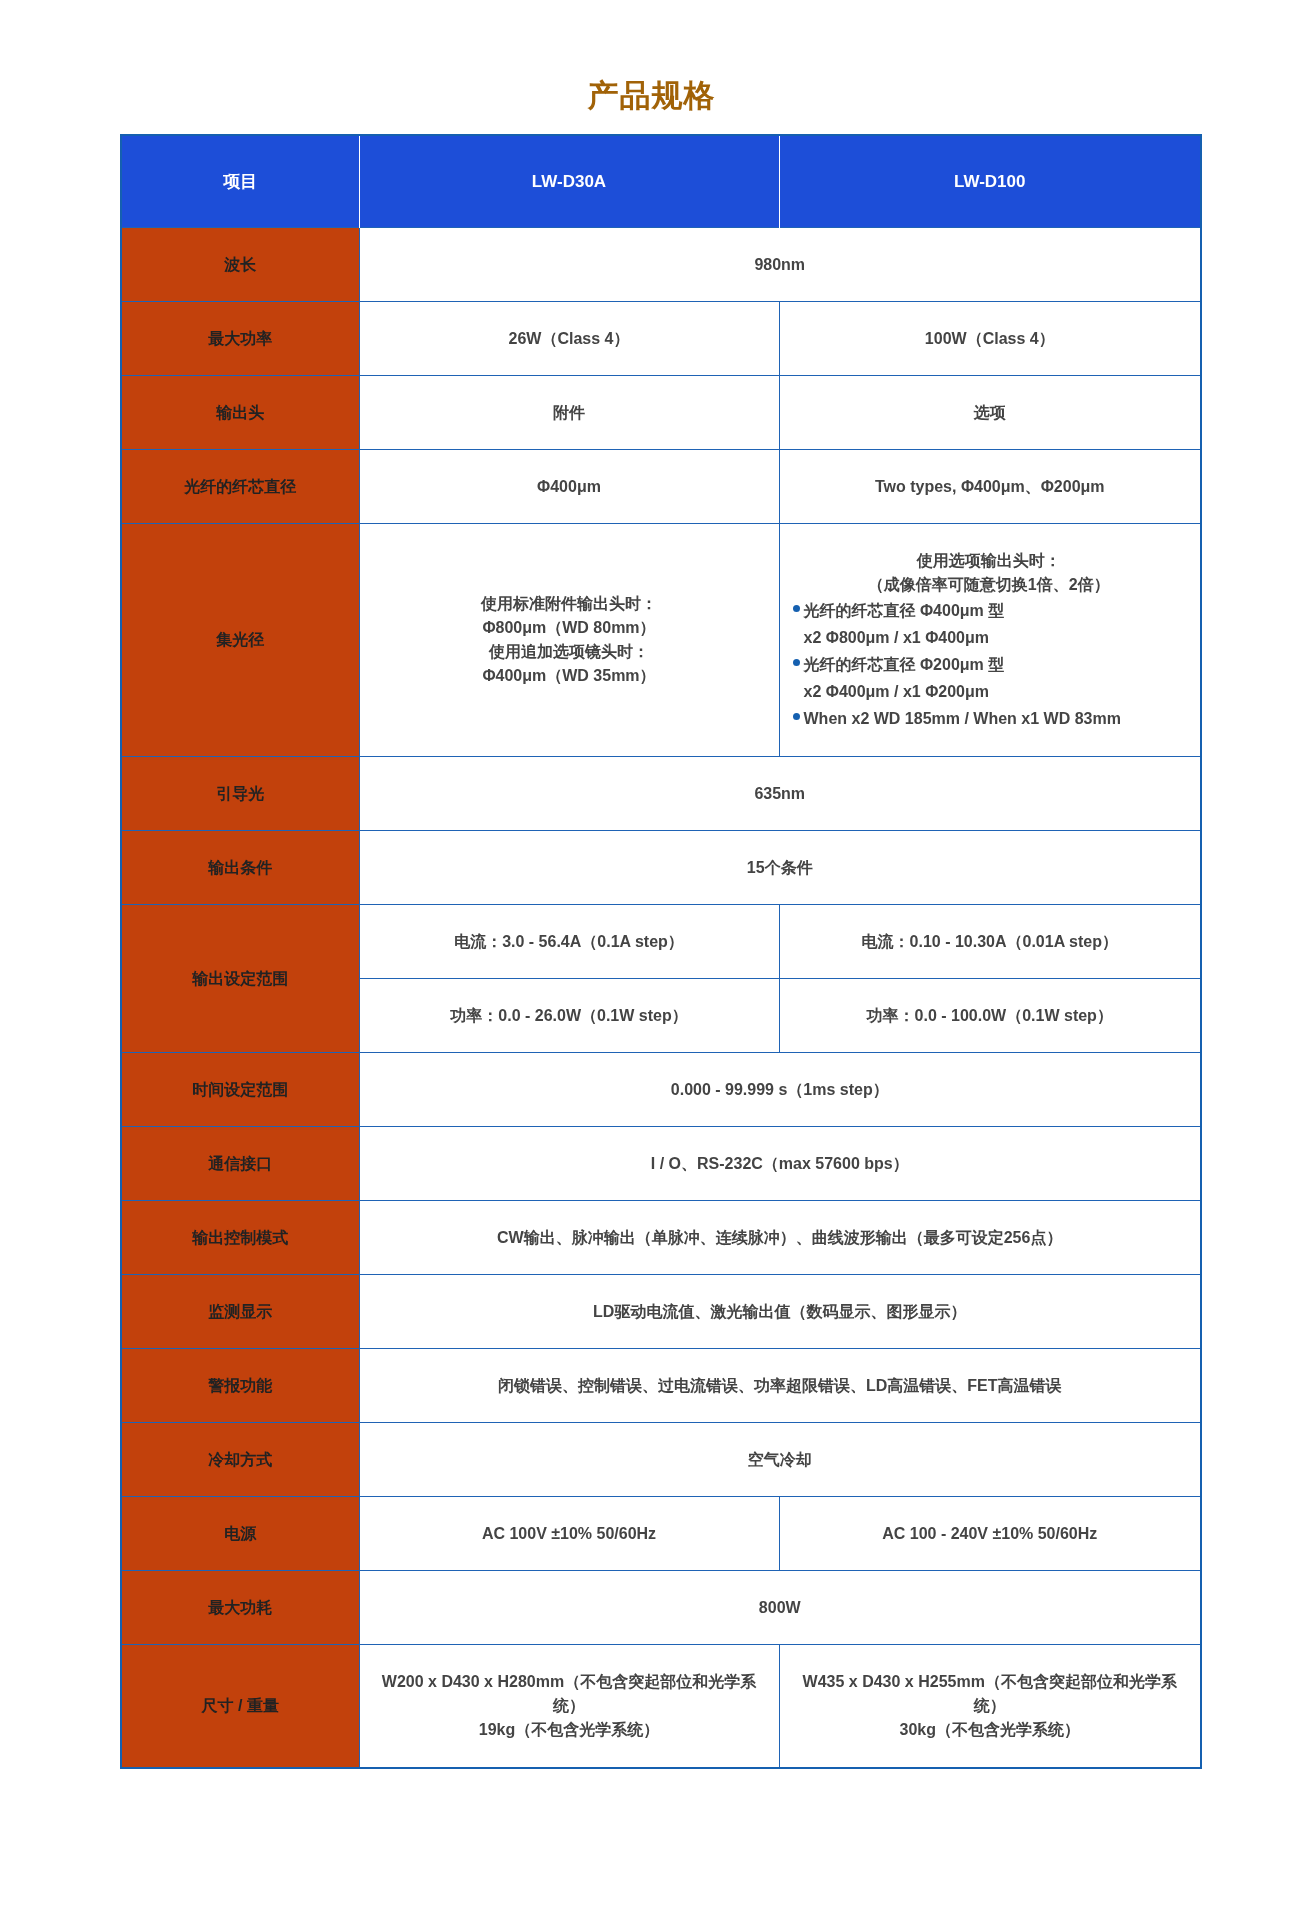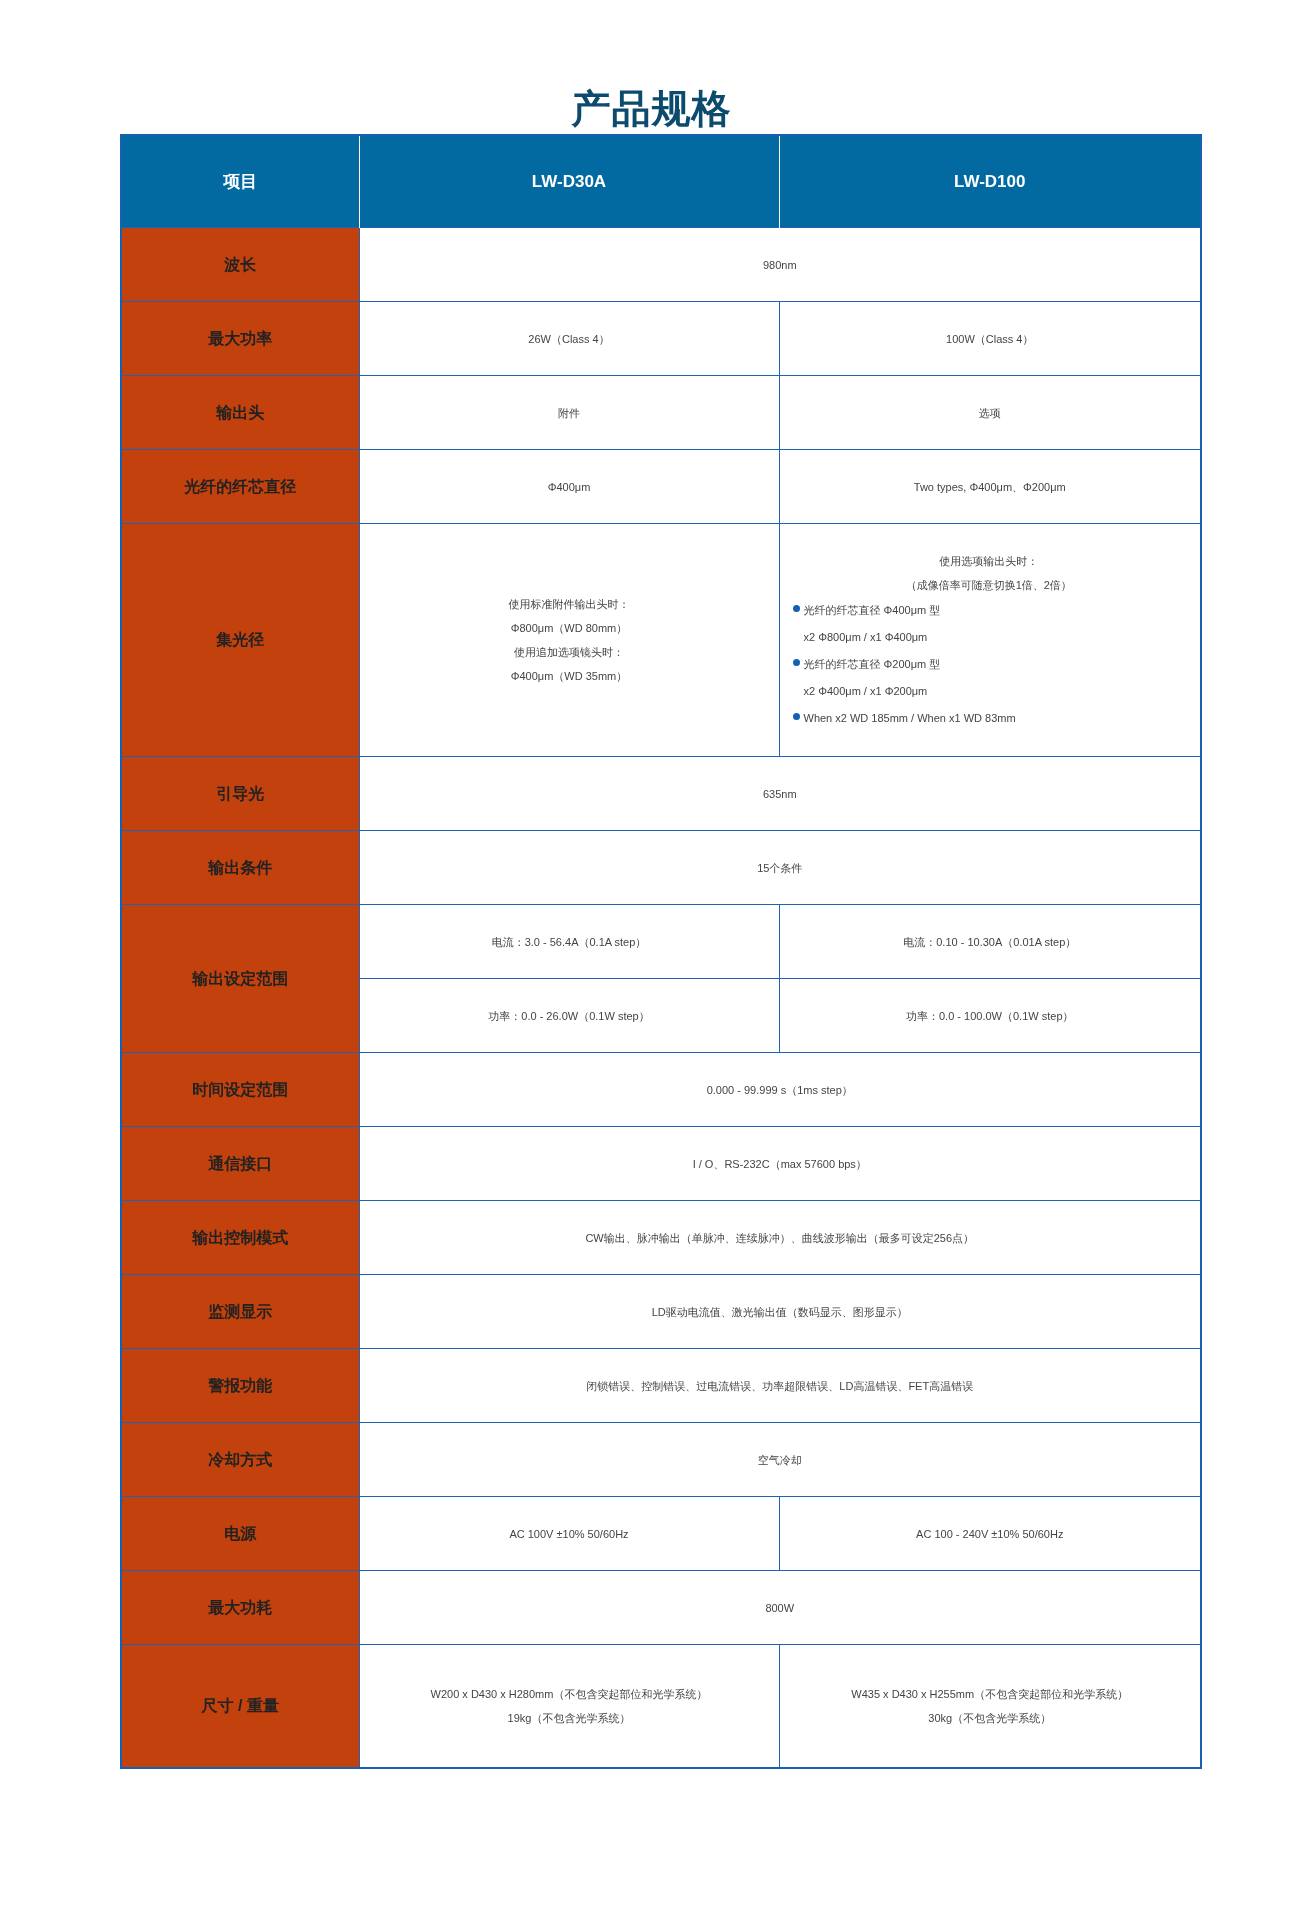--- a/index.html
+++ b/index.html
@@ -1,39 +1,40 @@
 <!DOCTYPE html>
 <html><head>
 <meta charset="utf-8">
 <style>
   html, body { margin: 0; padding: 0; background: #ffffff; }
   body { width: 1303px; height: 1930px; position: relative; font-family: "Liberation Sans", "DejaVu Sans", sans-serif; }
   .page-title {
-    position: absolute; left: 0; top: 58px; width: 1303px; height: 50px;
-    text-align: center; font-size: 39px; font-weight: bold; color: #0c4a6e;
+    position: absolute; left: 0; top: 50px; width: 1303px; height: 50px;
+    text-align: center; font-size: 31px; font-weight: bold; color: #a16207;
     letter-spacing: 1px; line-height: 50px;
   }
   .spec-table {
     position: absolute; left: 120px; top: 134px; width: 1080px;
     border-collapse: collapse; table-layout: fixed;
     border: 2px solid #1560b0;
   }
   .spec-table col.c1 { width: 238px; }
   .spec-table col.c2 { width: 420px; }
   .spec-table col.c3 { width: 422px; }
   .spec-table th {
-    background: #0369a1; color: #ffffff; font-weight: bold; font-size: 17px;
+    background: #1d4ed8; color: #ffffff; font-weight: bold; font-size: 17px;
     height: 91px; padding: 0; text-align: center; vertical-align: middle;
     border-left: 1px solid #ffffff;
   }
   .spec-table th:first-child { border-left: none; }
   .spec-table td {
     border: 1.5px solid #1f63b5; text-align: center; vertical-align: middle;
-    font-size: 11px; color: #444444; padding: 0 12px; height: 73px;
+    font-size: 16px; color: #444444; padding: 0 12px; height: 73px;
     line-height: 24px;
+    font-weight: bold;
   }
   .spec-table td.label {
     background: #c2410c; color: #222222; font-weight: bold; font-size: 16px;
   }
   .spec-table tr.tall td { height: 232px; }
   .spec-table tr.dim td { height: 122px; }
   .line { display: block; }
   .bullet-list { text-align: left; margin: 0; padding: 0; list-style: none; }
   .bullet-list li { position: relative; padding-left: 14px; line-height: 27px; }
   .bullet-list li .dot {

